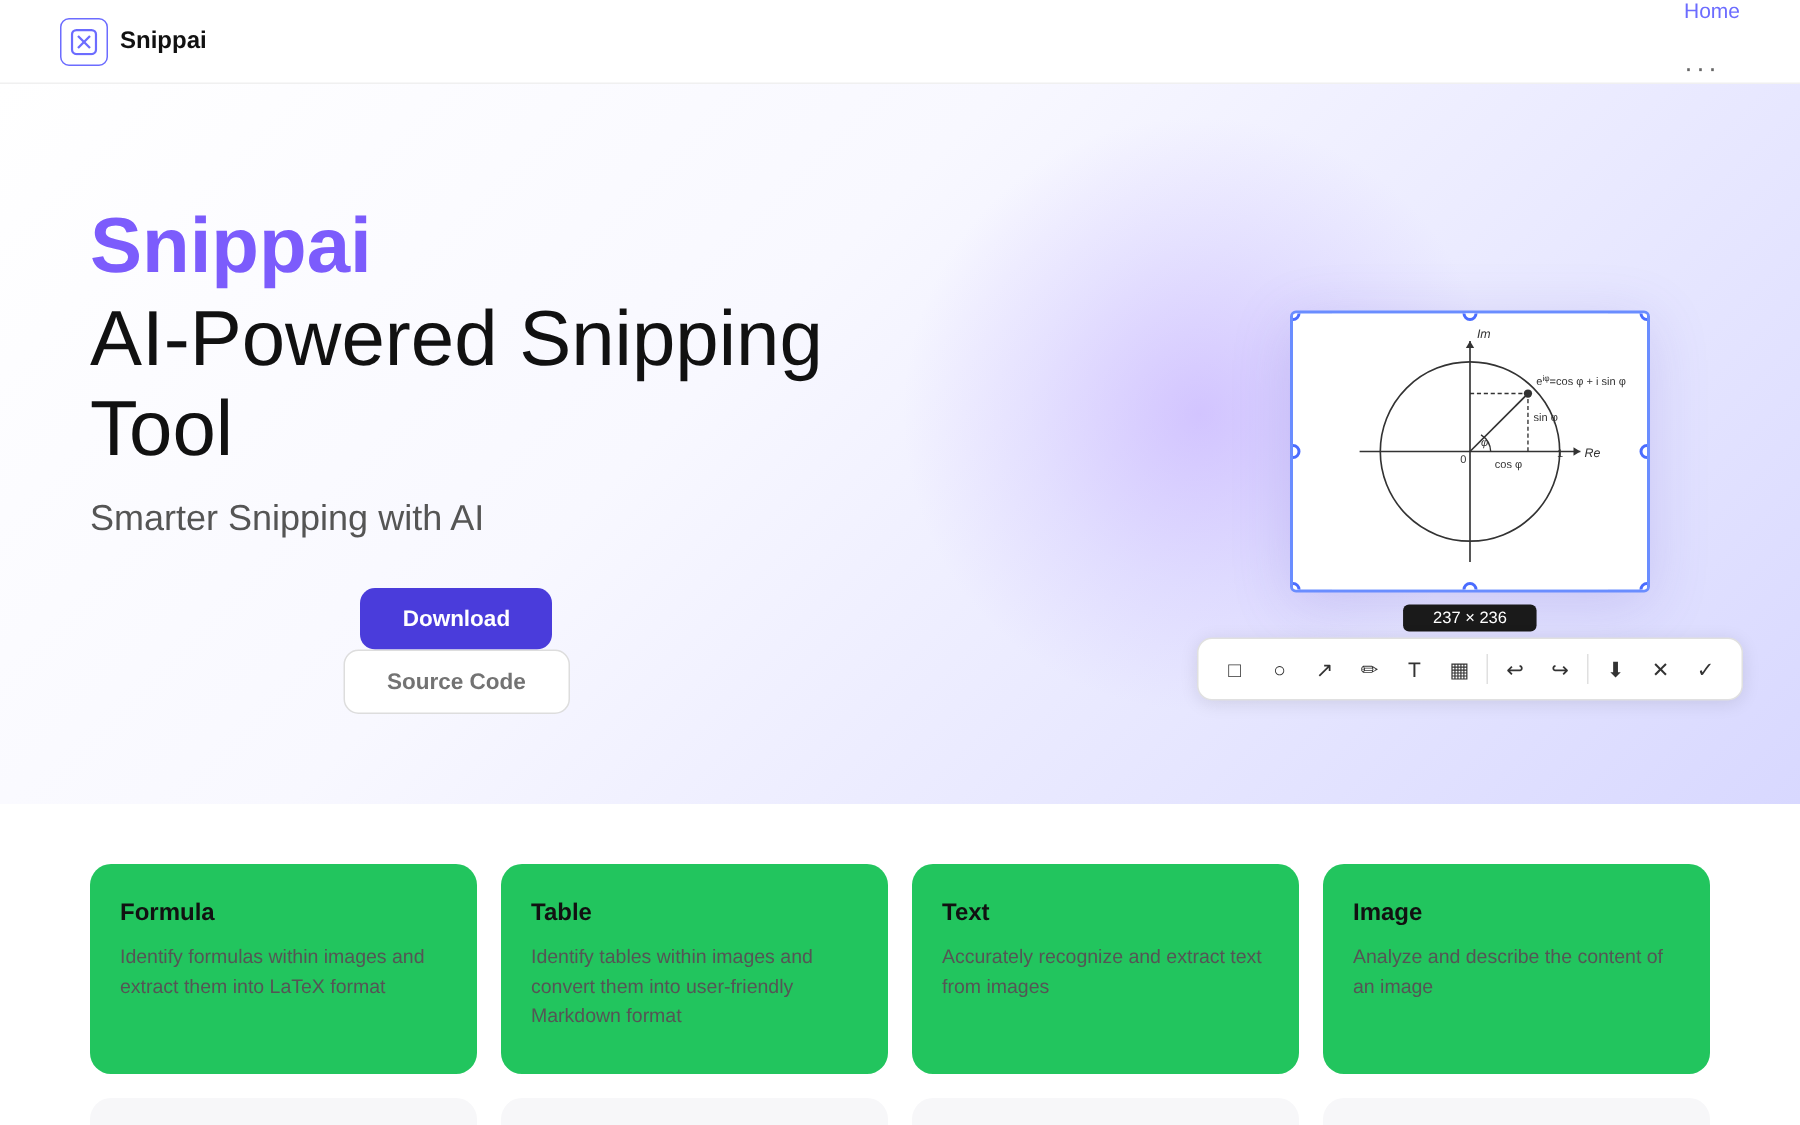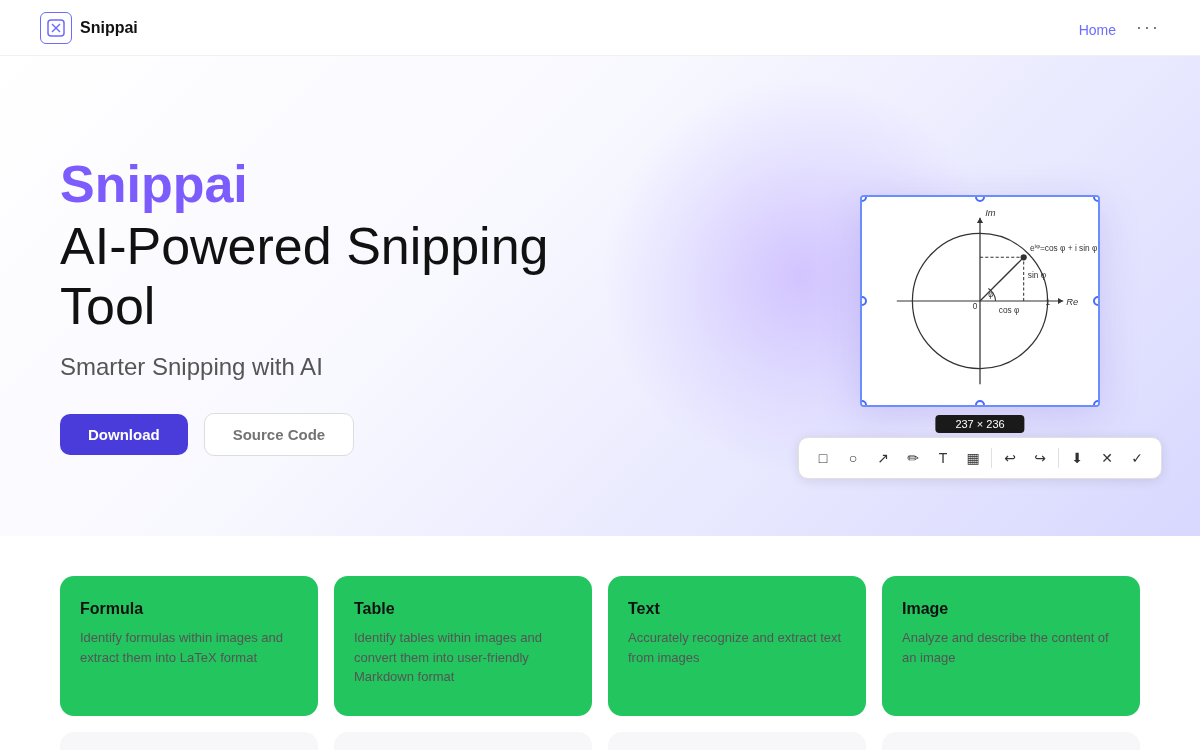--- a/index.html
+++ b/index.html
@@ -9,57 +9,57 @@
     .navbar {
       display: flex; align-items: center; justify-content: space-between;
       padding: 0 40px; height: 56px; border-bottom: 1px solid #f0f0f0;
     }
     .navbar-brand { display: flex; align-items: center; gap: 8px; cursor: pointer; }
     .navbar-logo {
       width: 32px; height: 32px; border: 1.5px solid #6c6cff; border-radius: 6px;
       display: flex; align-items: center; justify-content: center; font-size: 14px; color: #6c6cff;
     }
     .navbar-title { font-size: 16px; font-weight: 600; color: #111; }
-    .navbar-right { display: flex; align-items: flex-end; gap: 20px; }
+    .navbar-right { display: flex; align-items: flex-start; gap: 20px; flex-direction: column; }
     .navbar-home { color: #6c6cff; font-size: 14px; font-weight: 500; cursor: pointer; text-decoration: none; }
     .navbar-more { font-size: 18px; color: #666; cursor: pointer; letter-spacing: 2px; }
 
     
     .hero {
       display: flex; align-items: center; justify-content: space-between;
       padding: 60px 60px 40px 60px;
       background: linear-gradient(135deg, #fff 0%, #f8f8ff 40%, #e8e8ff 70%, #d8d8ff 100%);
       position: relative; overflow: hidden; min-height: 480px;
     }
     .hero-bg-blob {
       position: absolute; right: 200px; top: 20px;
       width: 400px; height: 400px;
       background: radial-gradient(ellipse at center, rgba(160,120,255,0.35) 0%, rgba(180,160,255,0.2) 40%, transparent 70%);
       border-radius: 50%; pointer-events: none;
     }
     .hero-left { max-width: 560px; z-index: 1; }
     .hero-title-colored { font-size: 52px; font-weight: 700; color: #7c5cfc; line-height: 1.1; }
     .hero-title-black { font-size: 52px; font-weight: 400; color: #111; line-height: 1.15; margin-top: 4px; }
     .hero-subtitle { font-size: 24px; color: #555; margin-top: 16px; margin-bottom: 32px; }
-    .hero-buttons { display: flex; gap: 16px; align-items: center; }
+    .hero-buttons { display: flex; gap: 0; align-items: center; flex-direction: column; }
     .btn-download {
       background: #4a3cdb; color: #fff; border: none; border-radius: 10px;
       padding: 12px 28px; font-size: 15px; font-weight: 600; cursor: pointer;
     }
     .btn-source {
       background: #fff; color: #737373; border: 1.5px solid #ddd; border-radius: 10px;
       padding: 12px 28px; font-size: 15px; font-weight: 700; cursor: pointer;
     }
 
     
     .hero-right { position: relative; z-index: 1; flex-shrink: 0; }
     .snip-container {
       position: relative; background: #fff; border-radius: 4px;
       box-shadow: 0 8px 40px rgba(100,80,200,0.2);
-      border: 2px solid #6a8dff; width: 240px; height: 212px;
+      border: 2px solid #6a8dff; width: 240px; height: 188px;
       overflow: hidden;
       margin-top: 24px;
     }
     .snip-corners span {
       position: absolute; width: 10px; height: 10px;
       background: #fff; border: 2px solid #4a6cff; border-radius: 50%;
     }
     .snip-corners .tl { top: -5px; left: -5px; }
     .snip-corners .tr { top: -5px; right: -5px; }
     .snip-corners .bl { bottom: -5px; left: -5px; }

